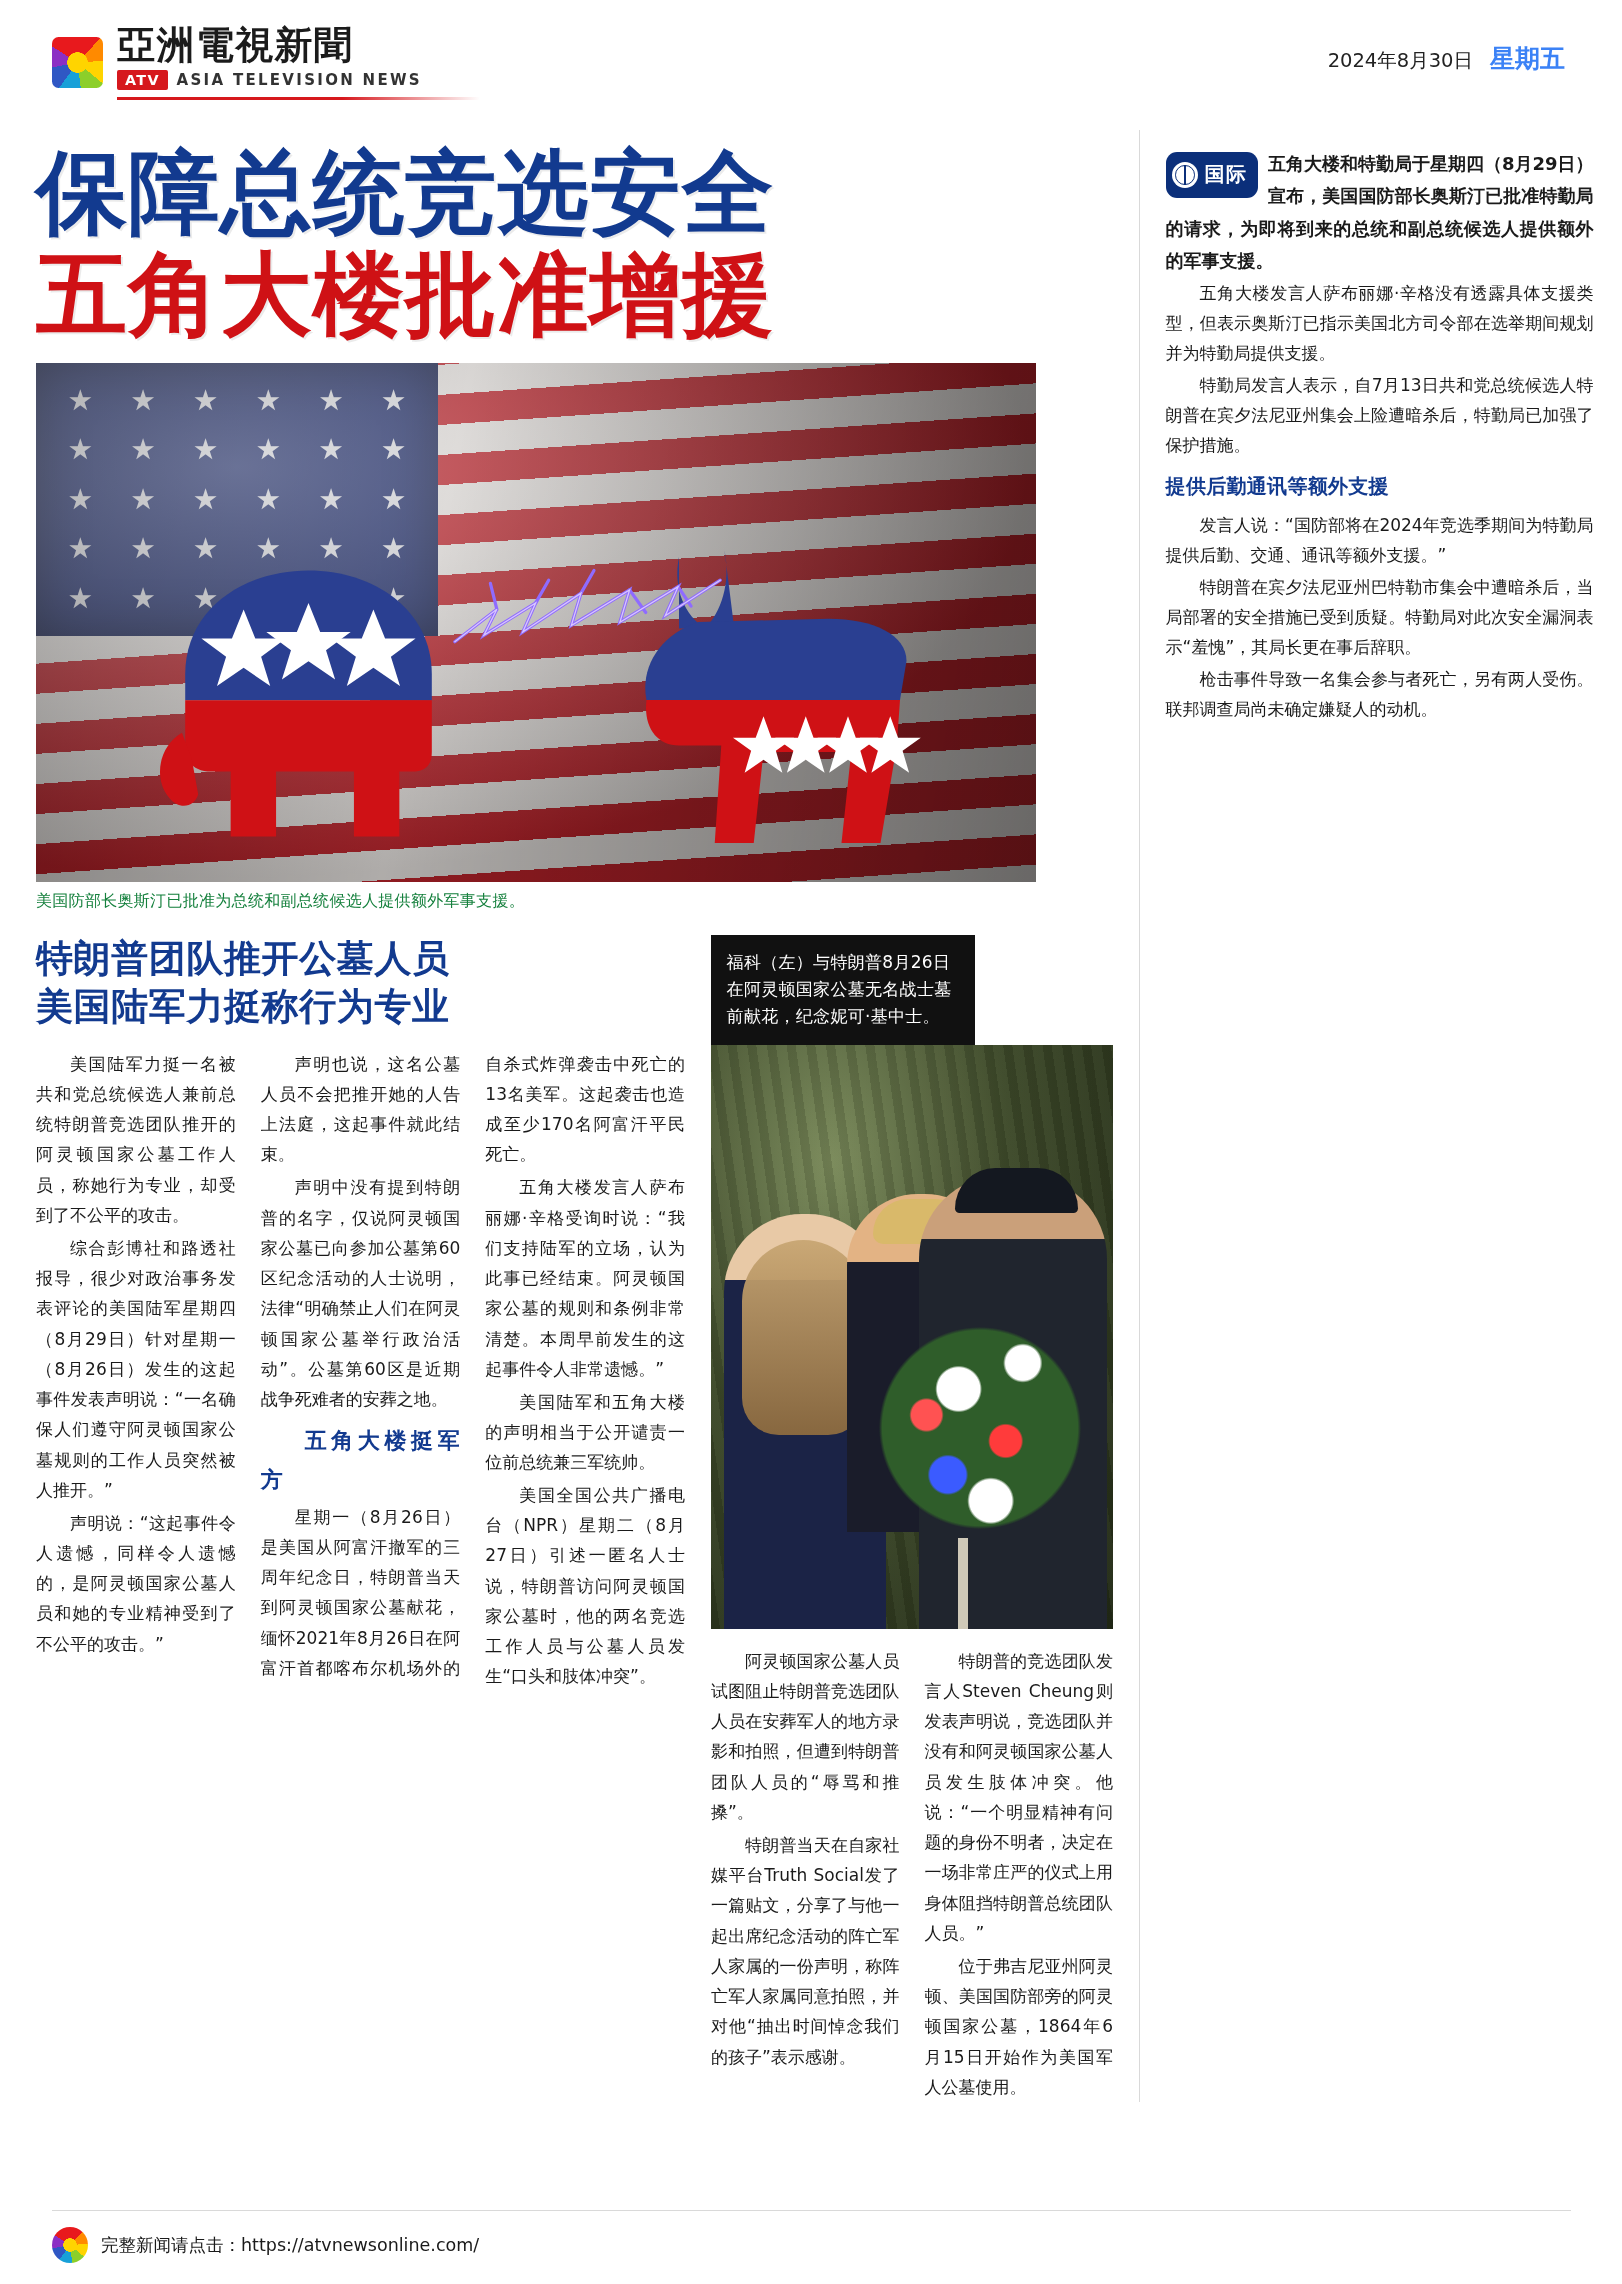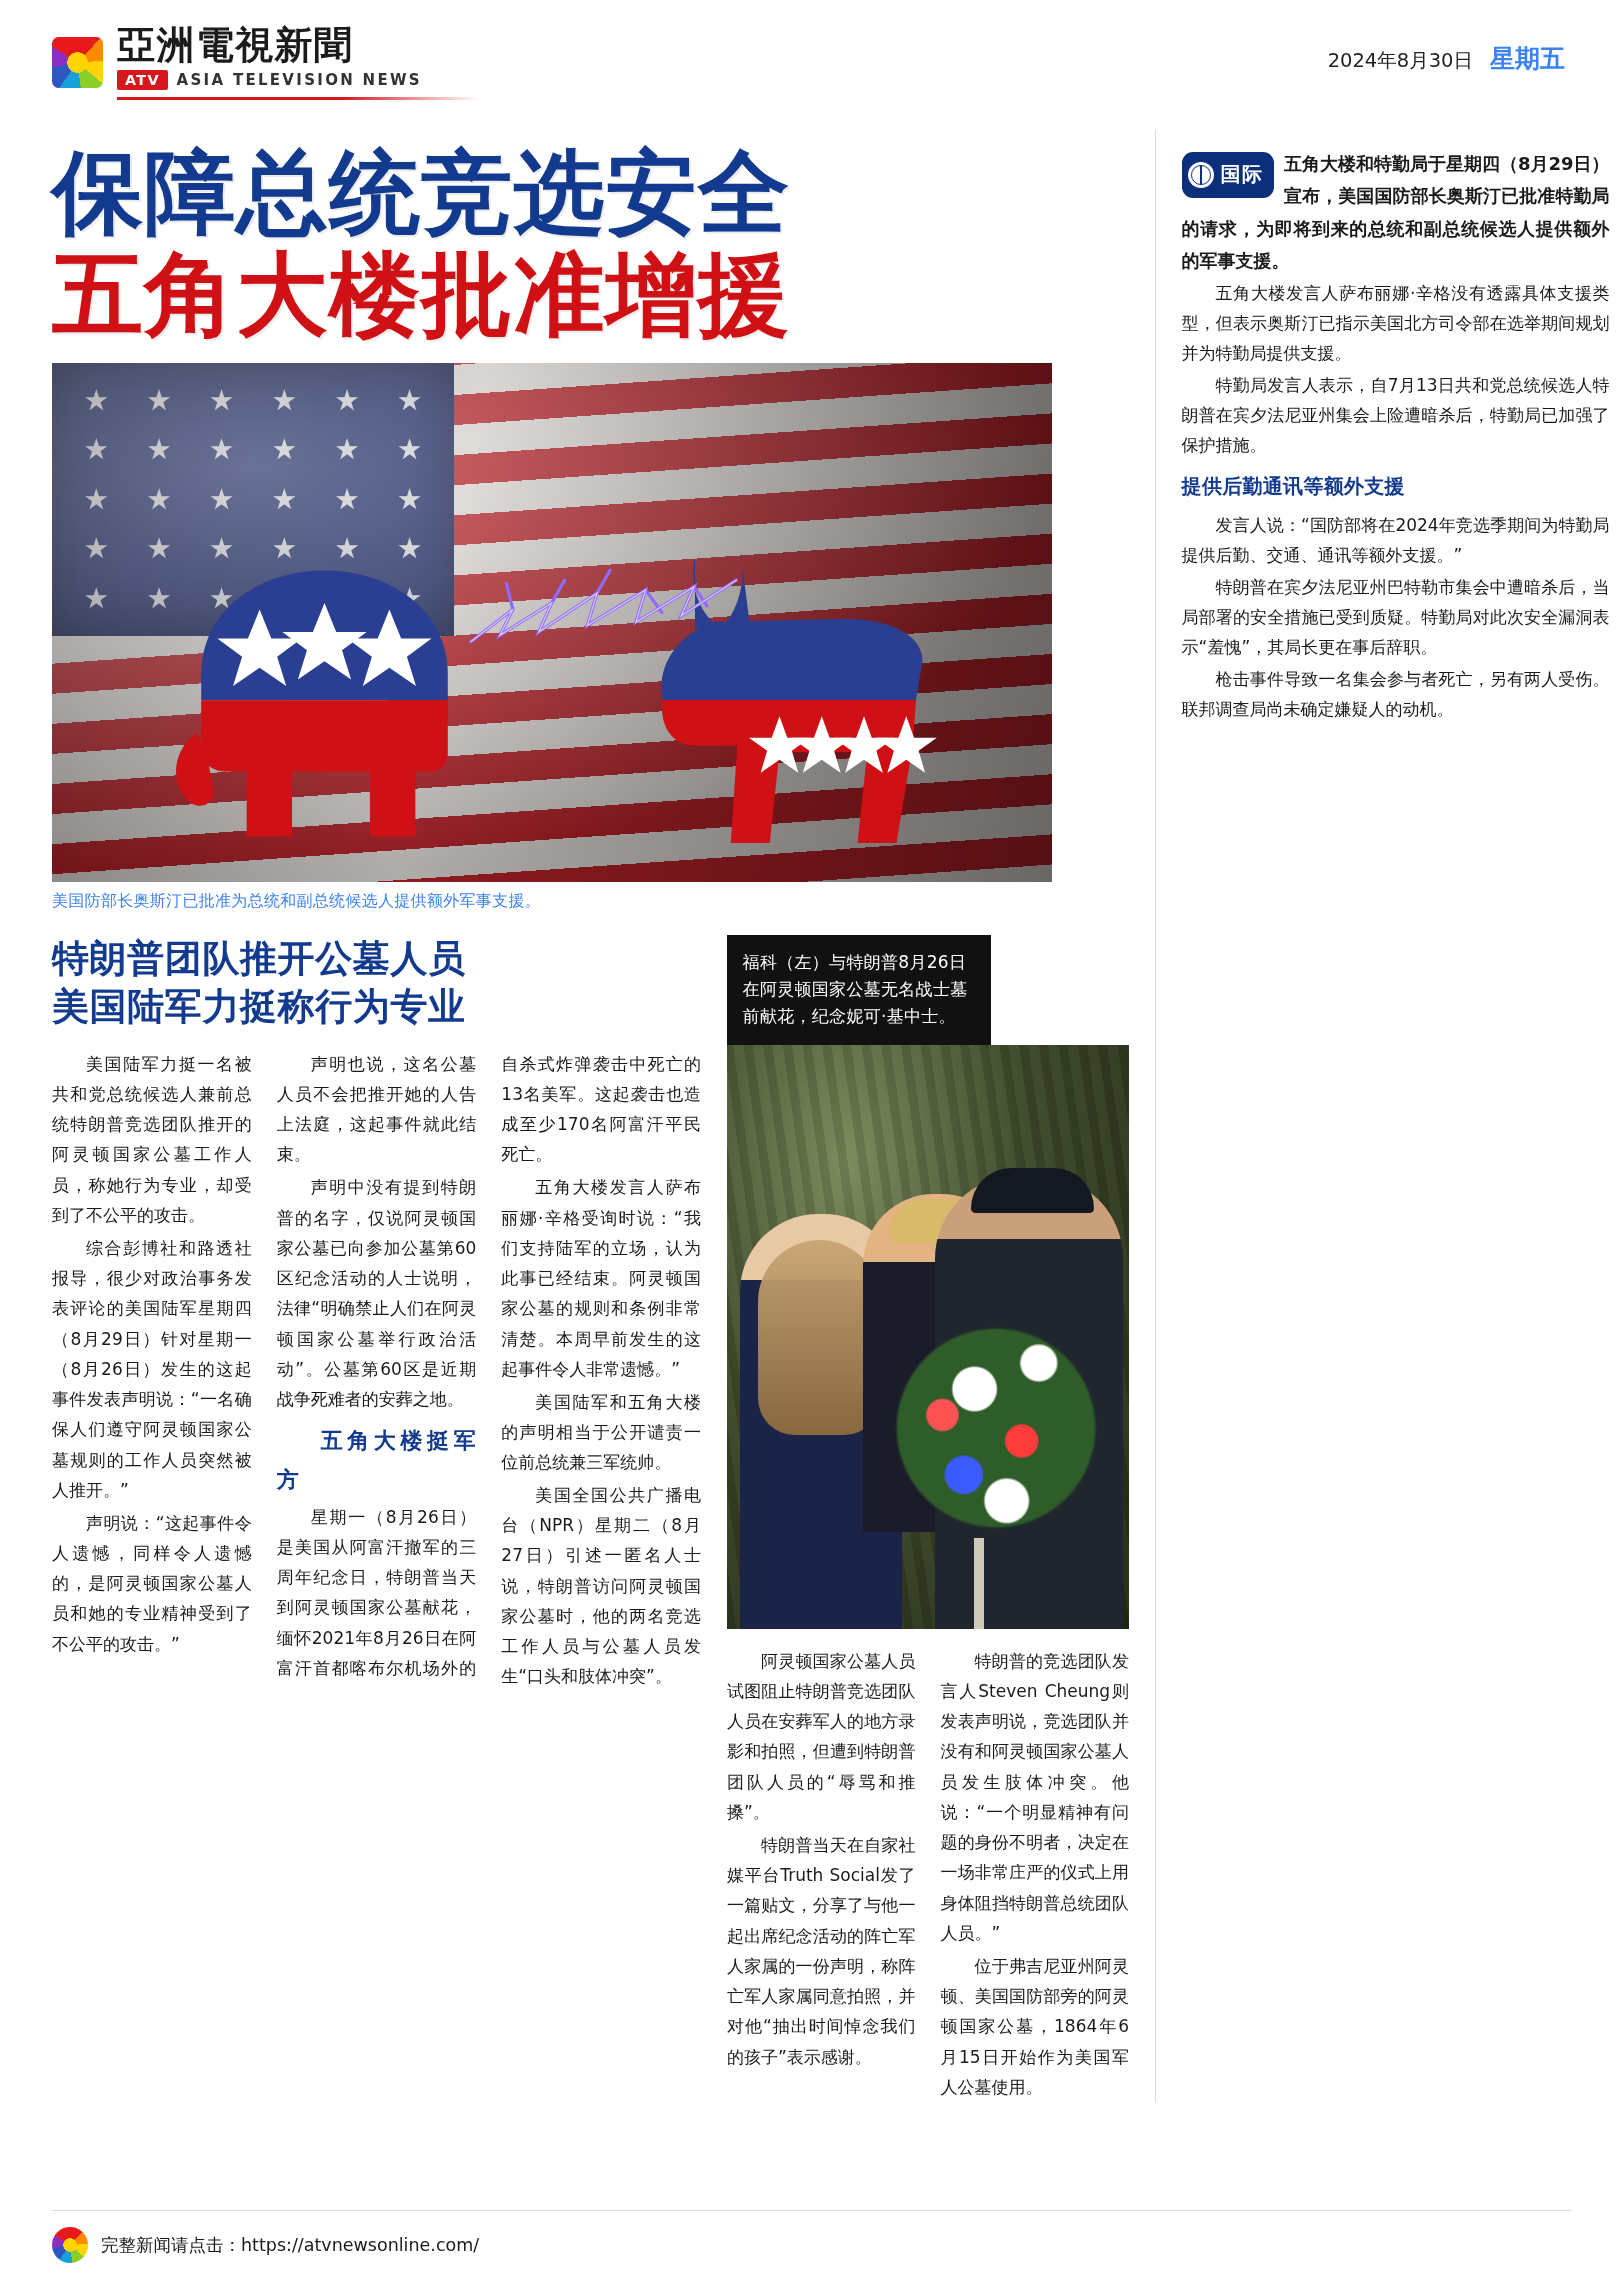--- a/index.html
+++ b/index.html
@@ -61,21 +61,21 @@
   .dateline {
     display: flex; align-items: baseline; gap: 17px;
     padding-top: 15.6px;
   }
   .date-num { font-size: 19.5px; color: #222; }
   .date-day { font-size: 25px; font-weight: 700; color: #3b82f6; }
 
   
   .body-grid {
     position: relative;
-    padding: 0 52px;
+    padding: 0 36px;
     display: grid;
     grid-template-columns: 1077px 0.6px 428px;
     column-gap: 26px;
   }
   .vrule { background: #d9d9d9; width: 0.6px; height: 100%; }
 
   
   .headline { margin-top: 11.7px; }
   .headline h1 {
     font-size: 91px;
@@ -128,21 +128,21 @@
   }
   .elephant { left: 110px; width: 338px; height: 305px; }
   .donkey { right: 97px; width: 338px; height: 312px; }
   .svg-fill { width: 100%; height: 100%; display: block; }
   .bolt {
     position: absolute; left: 415px; bottom: 195px; width: 273px; height: 123px;
   }
   .hero-caption {
     margin-top: 9px;
     font-size: 16px;
-    color: #3b82f6;
+    color: #15803d;
     letter-spacing: 0.3px;
   }
 
   
   .lower { margin-top: 23px; display: grid; grid-template-columns: 649px 402px; column-gap: 26px;}
   .sub-headline {
     font-size: 37px; font-weight: 900; color: #123a8f; line-height: 1.3;
     letter-spacing: 0.6px; margin-bottom: 18px;
   }
   .cols3 {

